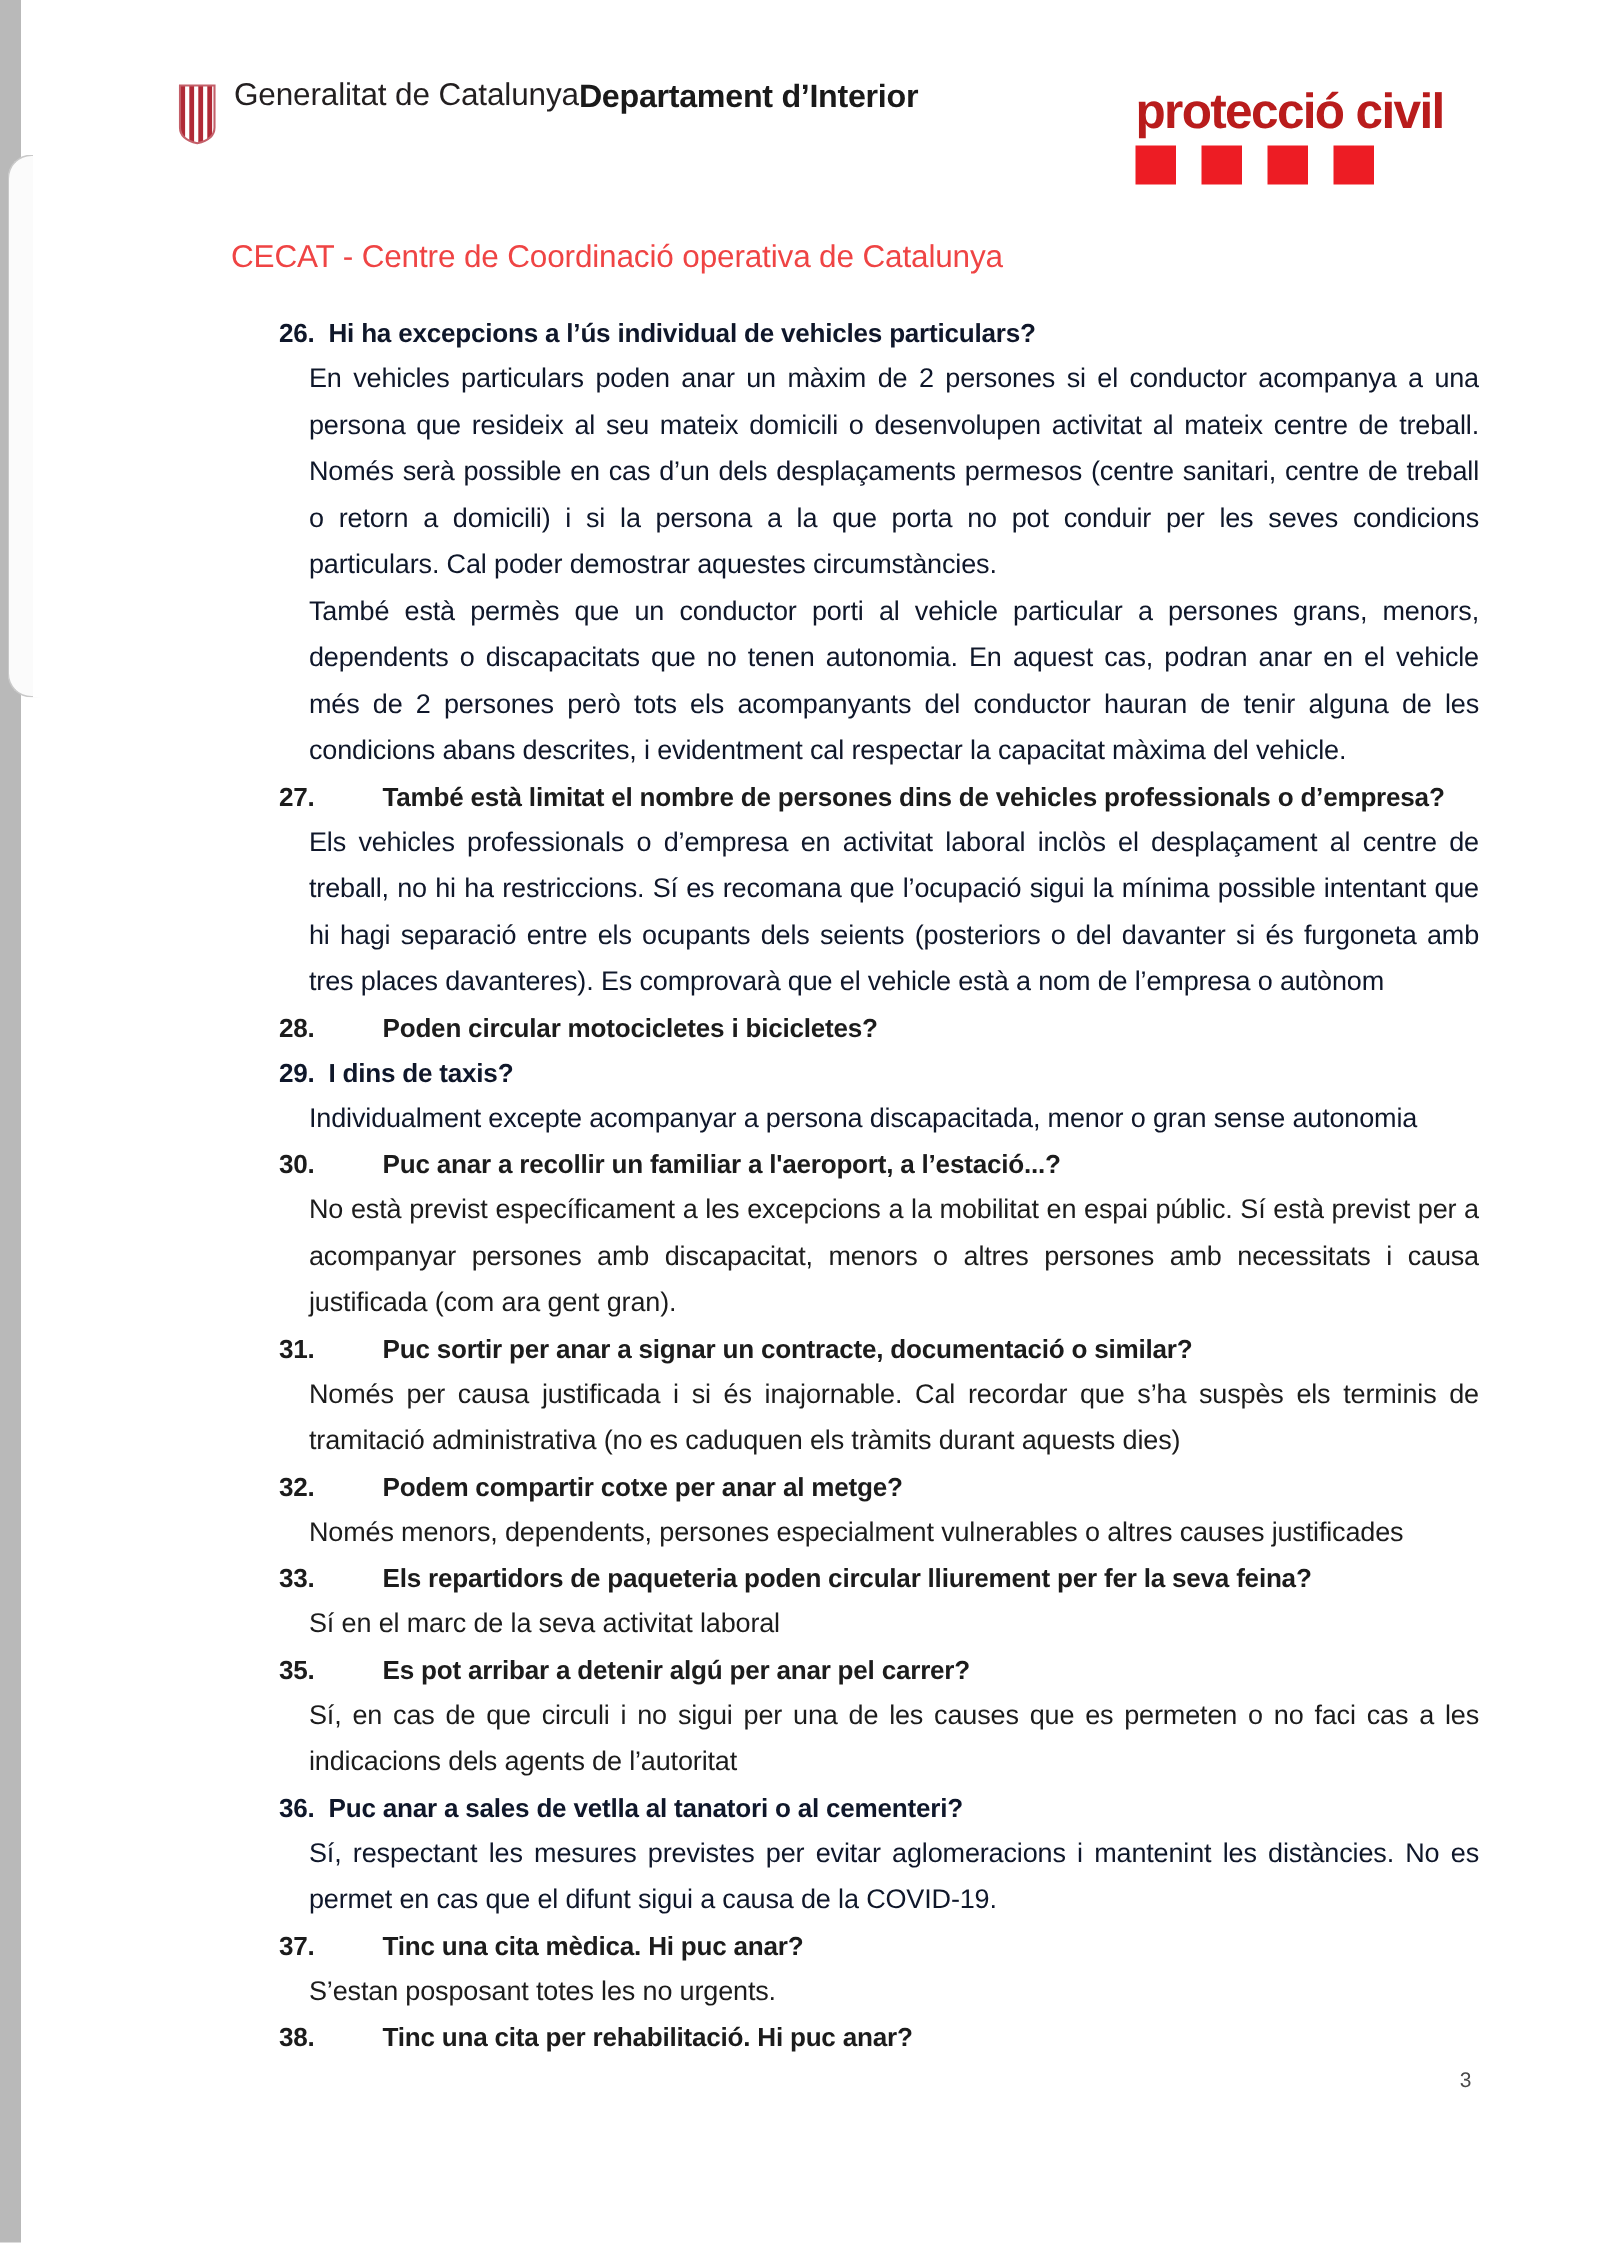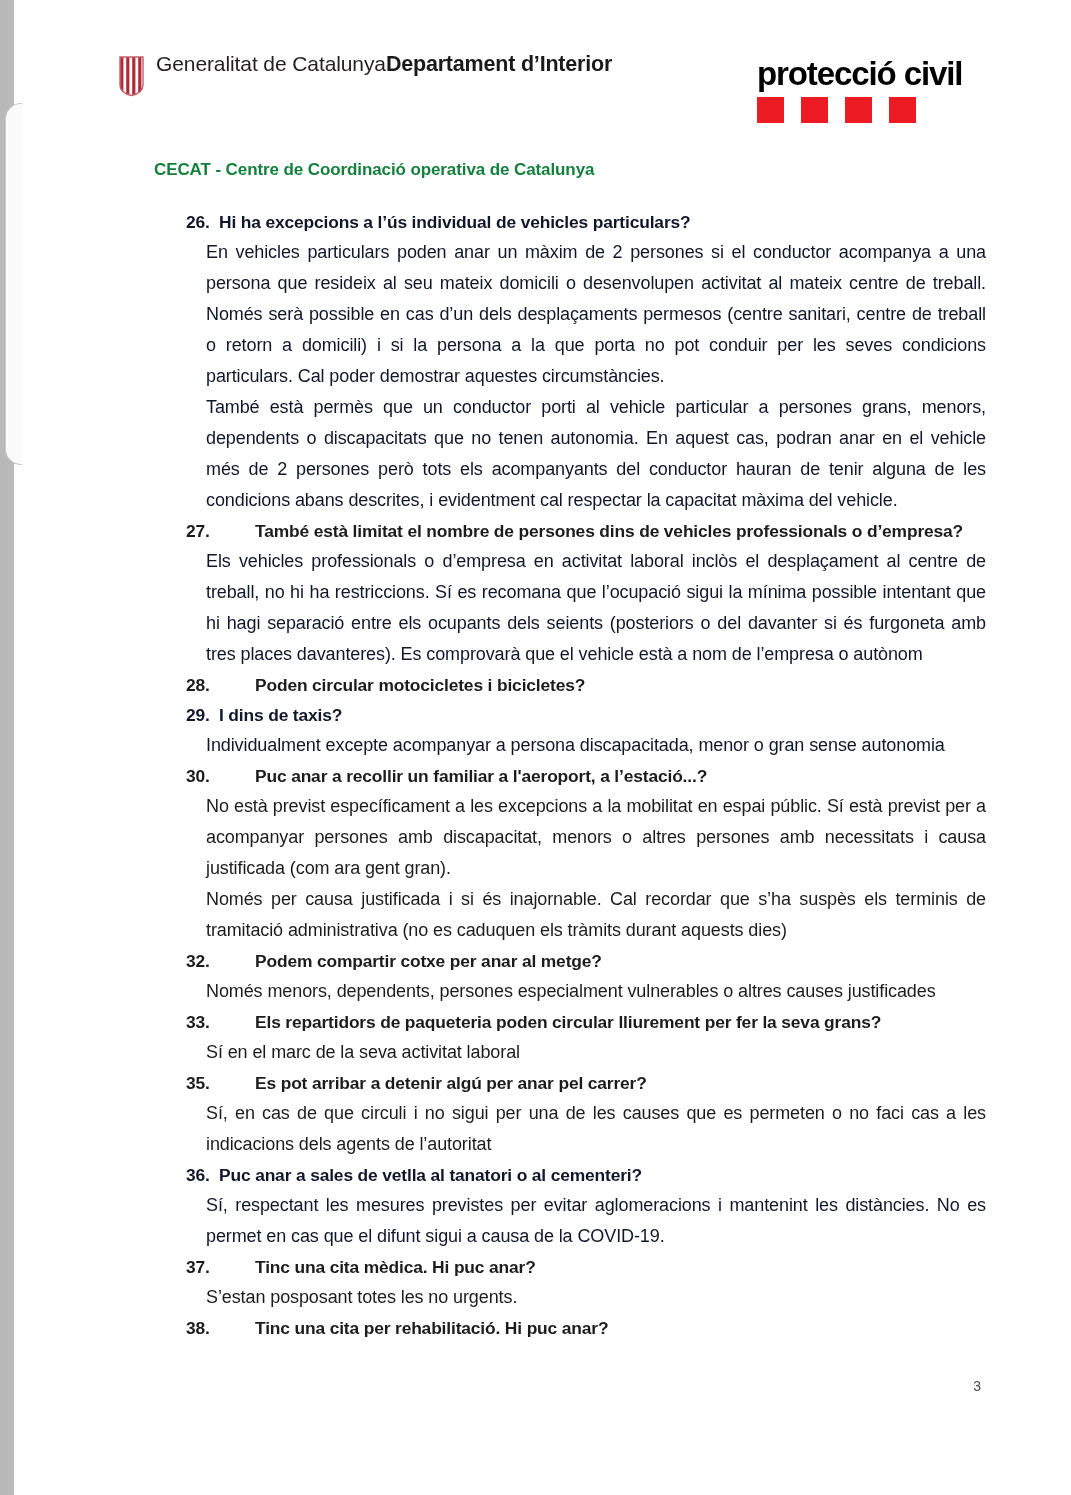--- a/index.html
+++ b/index.html
@@ -95,44 +95,44 @@
 
   .pc-logo {
     position: absolute;
     left: 757px;
     top: 5px;
     width: 210px;
   }
   .pc-wordmark {
     font-size: 33px;
     font-weight: 700;
-    color: #000000;
+    color: #b91c1c;
     letter-spacing: -1.1px;
     line-height: 34px;
     white-space: nowrap;
   }
   .pc-squares {
     margin-top: 6px;
     display: flex;
     gap: 17px;
   }
   .pc-square {
     width: 27px;
     height: 26px;
     background: #ed1c24;
   }
 
   
   .doc-title {
     position: absolute;
     left: 154px;
     top: 160px;
-    font-size: 17px;
-    font-weight: 700;
-    color: #15803d;
+    font-size: 21px;
+    font-weight: 400;
+    color: #ef4444;
     letter-spacing: -0.1px;
   }
 
   .faq {
     position: absolute;
     left: 186px;
     top: 207px;
     width: 800px;
   }
   .faq-item { margin-bottom: 0px; }
@@ -248,33 +248,37 @@
         <div class="answer c-blue noj">Individualment excepte acompanyar a persona discapacitada, menor o gran sense autonomia</div>
       </div>
       <div class="faq-item">
         <div class="q-row c-dark">
           <span class="q-num">30.</span>
           <span class="q-text">Puc anar a recollir un familiar a l'aeroport, a l’estació...?</span>
         </div>
         <div class="answer c-dark">No està previst específicament a les excepcions a la mobilitat en espai públic. Sí està previst per a acompanyar persones amb discapacitat, menors o altres persones amb necessitats i causa justificada (com ara gent gran).</div>
       </div>
       <div class="faq-item">
+        <div class="q-row c-dark">
+          <span class="q-num">31.</span>
+          <span class="q-text">Puc sortir per anar a signar un contracte, documentació o similar?</span>
+        </div>
         <div class="answer c-dark">Només per causa justificada i si és inajornable. Cal recordar que s’ha suspès els terminis de tramitació administrativa (no es caduquen els tràmits durant aquests dies)</div>
       </div>
       <div class="faq-item">
         <div class="q-row c-dark">
           <span class="q-num">32.</span>
           <span class="q-text">Podem compartir cotxe per anar al metge?</span>
         </div>
         <div class="answer c-dark noj">Només menors, dependents, persones especialment vulnerables o altres causes justificades</div>
       </div>
       <div class="faq-item">
         <div class="q-row c-dark">
           <span class="q-num">33.</span>
-          <span class="q-text">Els repartidors de paqueteria poden circular lliurement per fer la seva grans?</span>
+          <span class="q-text">Els repartidors de paqueteria poden circular lliurement per fer la seva feina?</span>
         </div>
         <div class="answer c-dark noj">Sí en el marc de la seva activitat laboral</div>
       </div>
       <div class="faq-item">
         <div class="q-row c-dark">
           <span class="q-num">35.</span>
           <span class="q-text">Es pot arribar a detenir algú per anar pel carrer?</span>
         </div>
         <div class="answer c-dark">Sí, en cas de que circuli i no sigui per una de les causes que es permeten o no faci cas a les indicacions dels agents de l’autoritat</div>
       </div>

